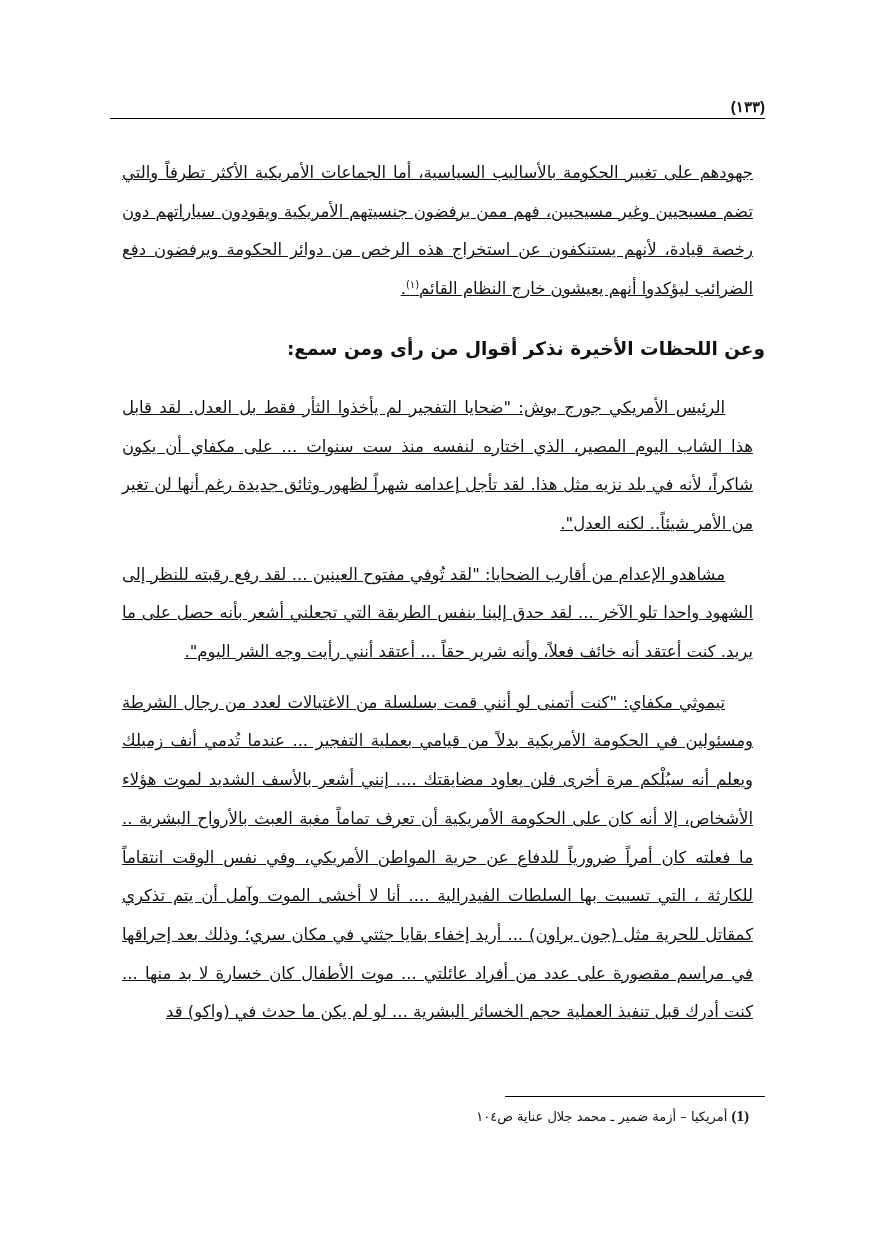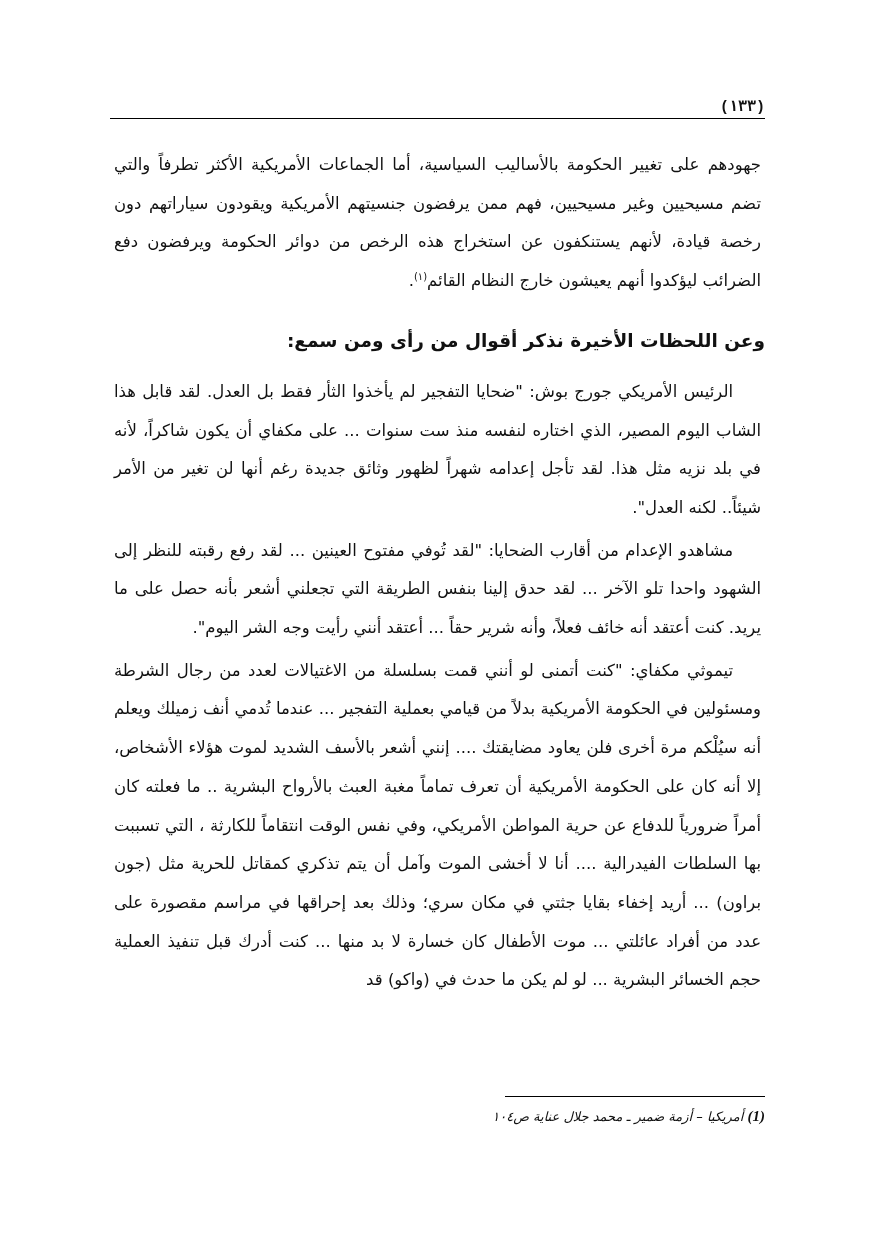--- a/index.html
+++ b/index.html
@@ -37,41 +37,42 @@
       padding-bottom: 2px;
     }
     .header-title {
       font-family: "DejaVu Sans", sans-serif;
       font-weight: bold;
       font-size: 15.5px;
       white-space: nowrap;
       letter-spacing: -0.2px;
     }
     .header-page {
-      font-family: Liberation Mono, monospace;
+      font-family: Liberation Sans, sans-serif;
       font-weight: bold;
       font-size: 15px;
       white-space: nowrap;
       direction: rtl;
       padding-left: 6px;
       text-align: center;
     }
     .body-text {
       position: absolute;
       top: 142px;
       right: 0;
       width: 655px;
       font-size: 16.5px;
       line-height: 38.7px;
       text-align: justify;
       text-align-last: right;
     }
     .body-text p {
-      margin: 4px;
+      margin: 12px;
       text-align: justify;
+      text-decoration: underline;
     }
     .body-text p.indent {
       text-indent: 28px;
     }
     .section-heading {
       margin: 12px 0 2px 0;
       font-weight: bold;
       font-size: 18.5px;
       line-height: 56px;
       text-align: left;
@@ -85,26 +86,25 @@
       position: absolute;
       top: 1096px;
       right: 0;
       width: 260px;
       height: 0;
       border-top: 1.5px solid #000;
     }
     .footnote {
       position: absolute;
       top: 1106px;
-      right: 0;
+      right: 16px;
       width: 655px;
       font-family: "DejaVu Sans", sans-serif;
       font-size: 13px;
       line-height: 20px;
-      font-style: italic;
     }
     .footnote .fn-num {
       font-family: "Liberation Serif", serif;
       font-weight: bold;
       font-size: 15px;
     }
   </style>
 </head>
 <body>
 

